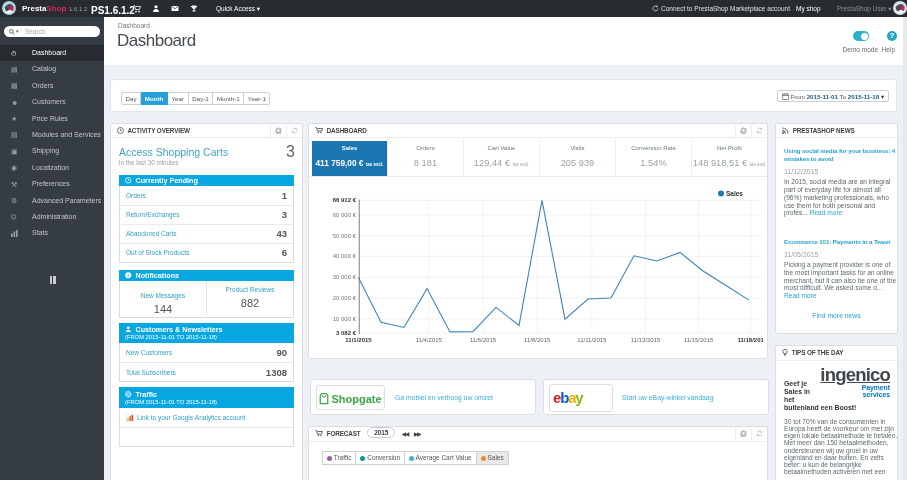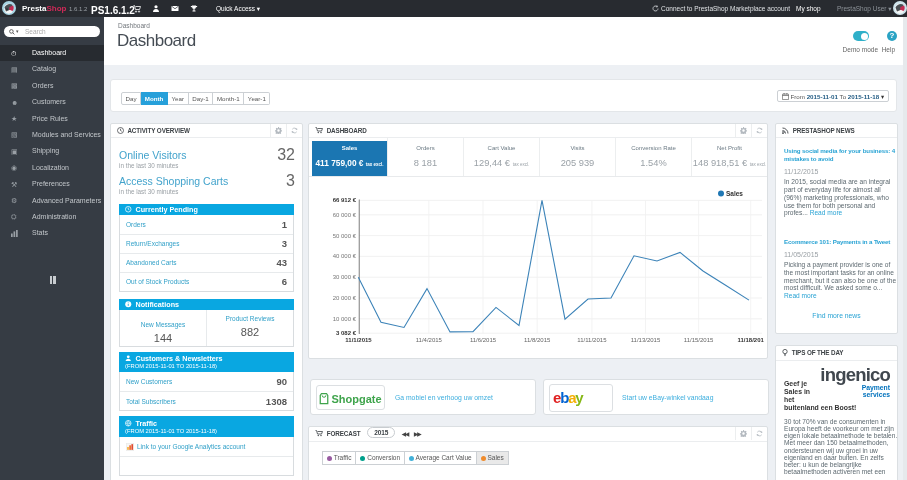--- a/index.html
+++ b/index.html
@@ -211,25 +211,20 @@
           </span>
           <span>
             <svg width="7" height="7" viewBox="0 0 16 16">
               <path fill="none" stroke="#b4bac0" stroke-width="2" d="M13.5 6.5A6 6 0 0 0 3 5M2.5 9.5A6 6 0 0 0 13 11"></path>
               <path fill="#b4bac0" d="M13.8 2l.4 4.2-4.2-.4zM2.2 14l-.4-4.2 4.2.4z"></path>
             </svg>
           </span>
         </span>
     </div>
     <div style="position:relative; padding:8px 8px 0;">
-      <div class="bigstat" style="height:26px; margin-top:3px;">
-        <div class="bs-label">Online Visitors</div>
-        <div class="bs-sub">in the last 30 minutes</div>
-        <div class="bs-num" style="top:-3px;">32</div>
-      </div>
       <div class="bigstat" style="height:26px;">
         <div class="bs-label">Access Shopping Carts</div>
         <div class="bs-sub">in the last 30 minutes</div>
         <div class="bs-num" style="top:-3px;">3</div>
       </div>
       <div class="bluehead" style="margin-top:2.5px;"><svg width="6.5" height="6.5" viewBox="0 0 14 14" style="vertical-align:-1px; margin-right:2px;">
             <circle cx="7" cy="7" r="6" fill="none" stroke="#fff" stroke-width="1.6"></circle>
             <path d="M7 3.5V7l2.5 1.5" stroke="#fff" stroke-width="1.6" fill="none"></path>
           </svg> Currently Pending</div>
       <div class="ltable">
@@ -451,21 +446,21 @@
   </div>
 
   <div class="panel" style="left:775px; top:345px; width:123px; height:140px;">
     <div class="phead" style="height:15px; line-height:14px;"><svg width="6" height="8" viewBox="0 0 10 14" style="vertical-align:-1.5px; margin-right:2px;">
           <circle cx="5" cy="4.5" r="3.8" fill="none" stroke="#3d4246" stroke-width="1.4"></circle>
           <path d="M3.5 9.5h3M3.8 11.5h2.4" stroke="#3d4246" stroke-width="1.3"></path>
         </svg> TIPS OF THE DAY</div>
     <div style="padding:8px 8px 0; position:relative;">
       <div style="font-size:6.9px; font-weight:bold; color:#333; line-height:7.9px; margin-top:11px; white-space:nowrap;">Geef je<br>Sales in<br>het<br>buitenland een Boost!</div>
       <div style="position:absolute; right:7px; top:6px; text-align:right;">
-        <div style="font-size:18.5px; font-weight:bold; color:#40474e; letter-spacing:-0.8px; line-height:15px;">ingenico</div>
+        <div style="font-size:18.5px; font-weight:bold; color:#40474e; letter-spacing:-0.8px; line-height:15px;text-decoration:underline;">ingenico</div>
         <div style="font-size:6.8px; font-weight:bold; color:#0071bc; line-height:7px; margin-top:2px;">Payment<br>services</div>
       </div>
       <div class="newstxt" style="margin-top:6px; line-height:7.25px;">30 tot 70% van de consumenten in<br>Europa heeft de voorkeur om met zijn<br>eigen lokale betaalmethode te betalen.<br>Met meer dan 150 betaalmethoden,<br>ondersteunen wij uw groei in uw<br>eigenland en daar buiten. En zelfs<br>beter: u kun de belangrijke<br>betaalmethoden activeren met een</div>
     </div>
   </div>
 
   <div class="abs" style="left:903px; top:17px; width:4px; height:463px; background:#e6e9ec;"></div>
 </div>
 
 </body></html>

